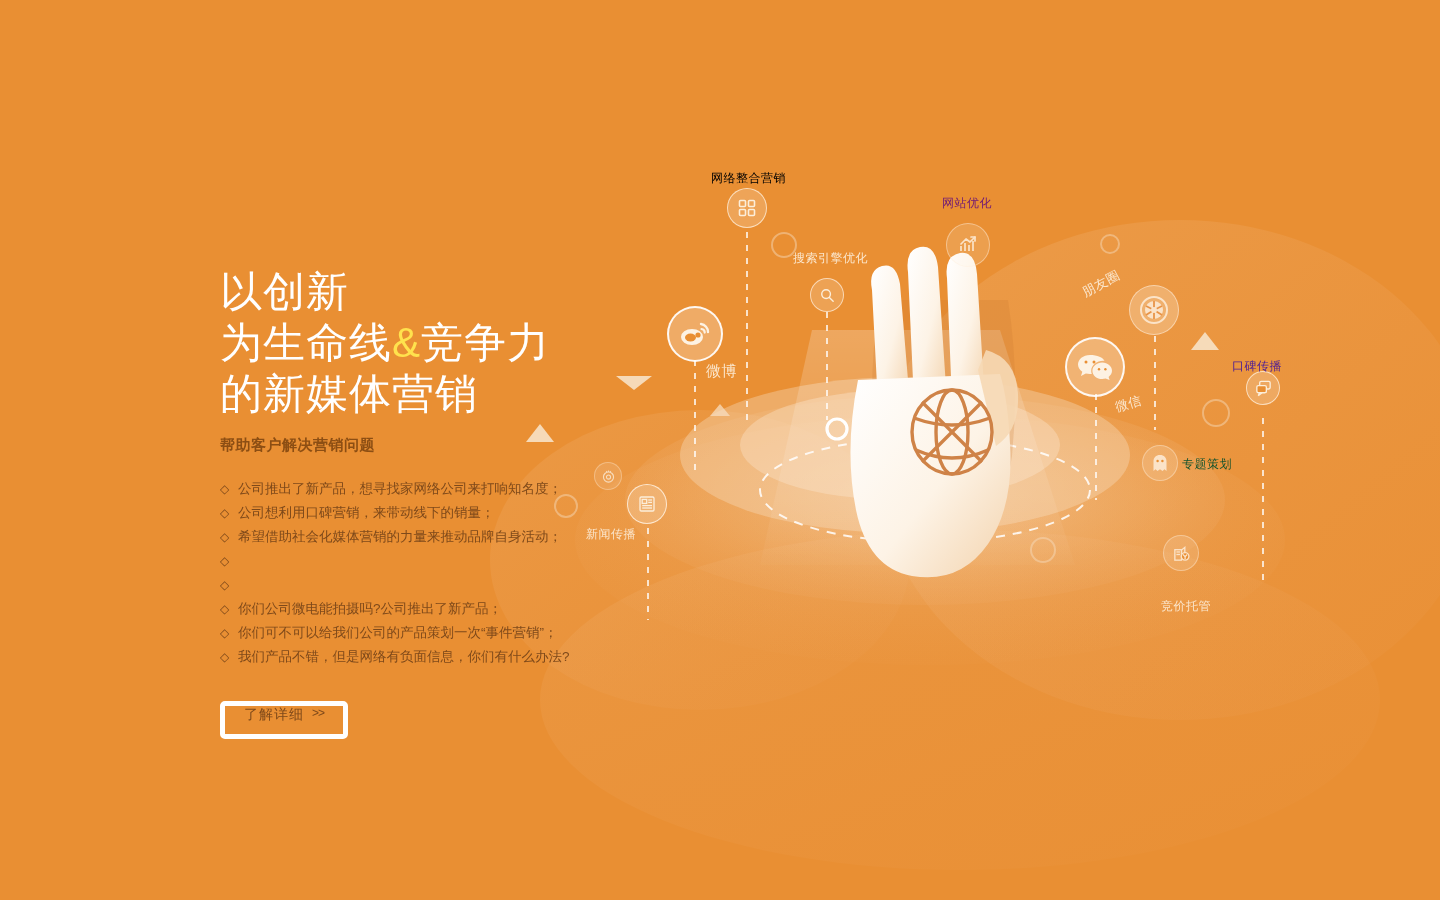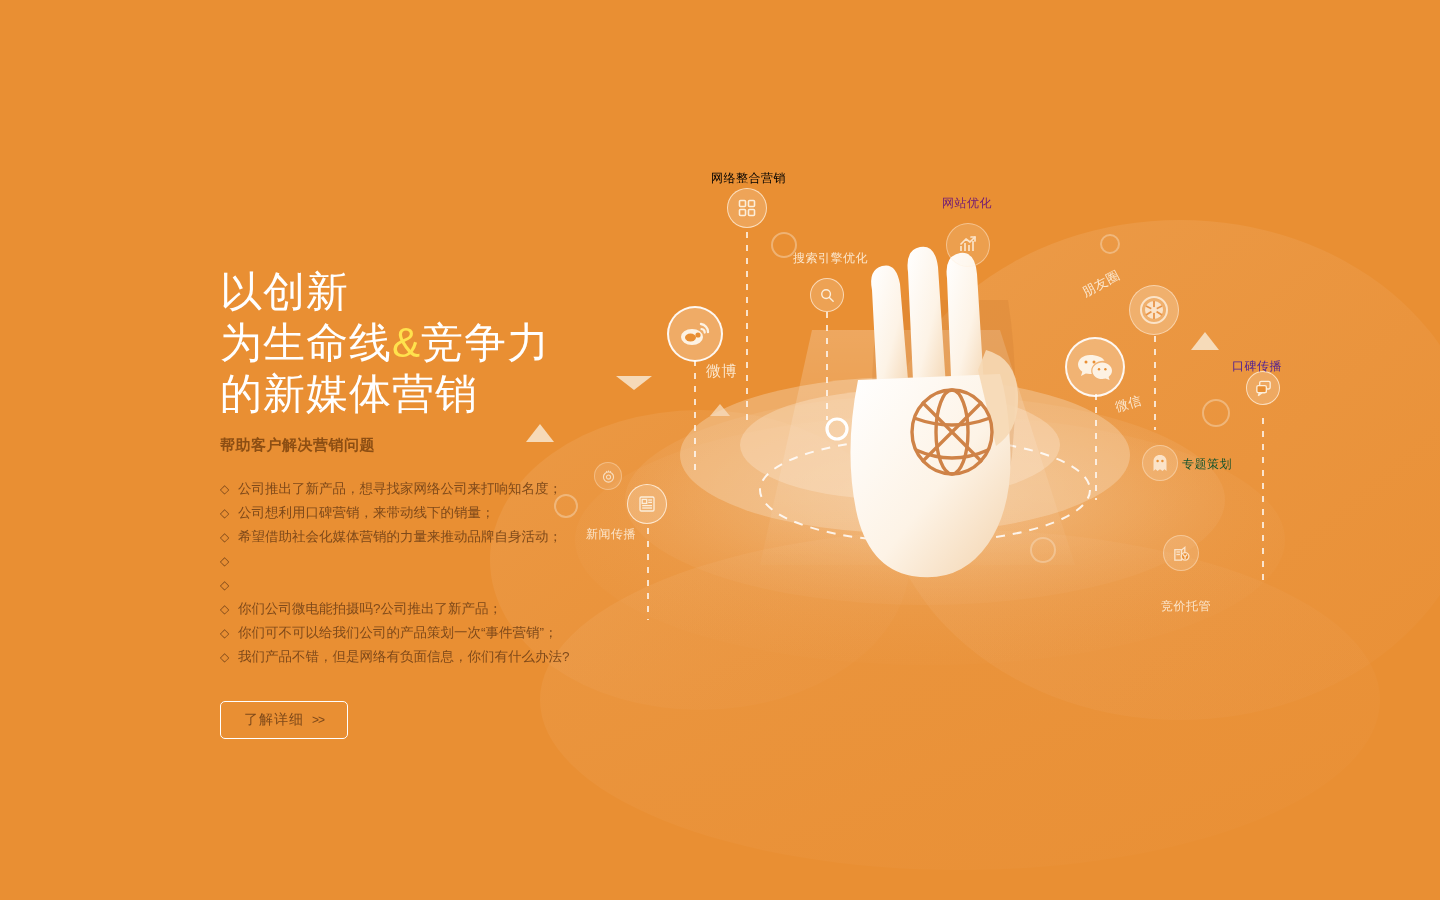--- a/index.html
+++ b/index.html
@@ -19,22 +19,22 @@
   .headline { font-size:42px; line-height:51px; color:#ffffff; font-weight:400; letter-spacing:1px; white-space:nowrap;}
   .headline .amp { color:#ffe24d; font-weight:400; }
   .subtitle { margin-top:17px; font-size:15px; font-weight:bold; color:#8c4e13; letter-spacing:.5px; }
 
   .bullets { margin-top:22px; }
   .bullet { display:flex; align-items:flex-start; font-size:13.5px; line-height:24px; color:#7e491a; margin-bottom:0px; height:24px; }
   .bullet .dia { width:18px; flex:0 0 18px; color:#7e491a; font-size:12px; line-height:24px; }
   .bullet .btxt { white-space:nowrap; }
 
   .cta {
-    margin-top:32px; display:inline-flex; align-items:center; justify-content:center;
-    width:128px; height:38px; border:1px solid #ffffff; border-radius:5px;
+    margin-top:32px; display:inline-flex; align-items:flex-start; justify-content:center;
+    width:128px; height:38px; border:5px solid #ffffff; border-radius:5px;
     color:#7e491a; font-size:14px; letter-spacing:1px; background:transparent; cursor:pointer;
   }
   .cta .chev { margin-left:8px; font-size:12px; letter-spacing:-1px; }
 
   
   .node { position:absolute; }
   .badge {
     position:absolute; border-radius:50%;
     display:flex; align-items:center; justify-content:center;
   }

